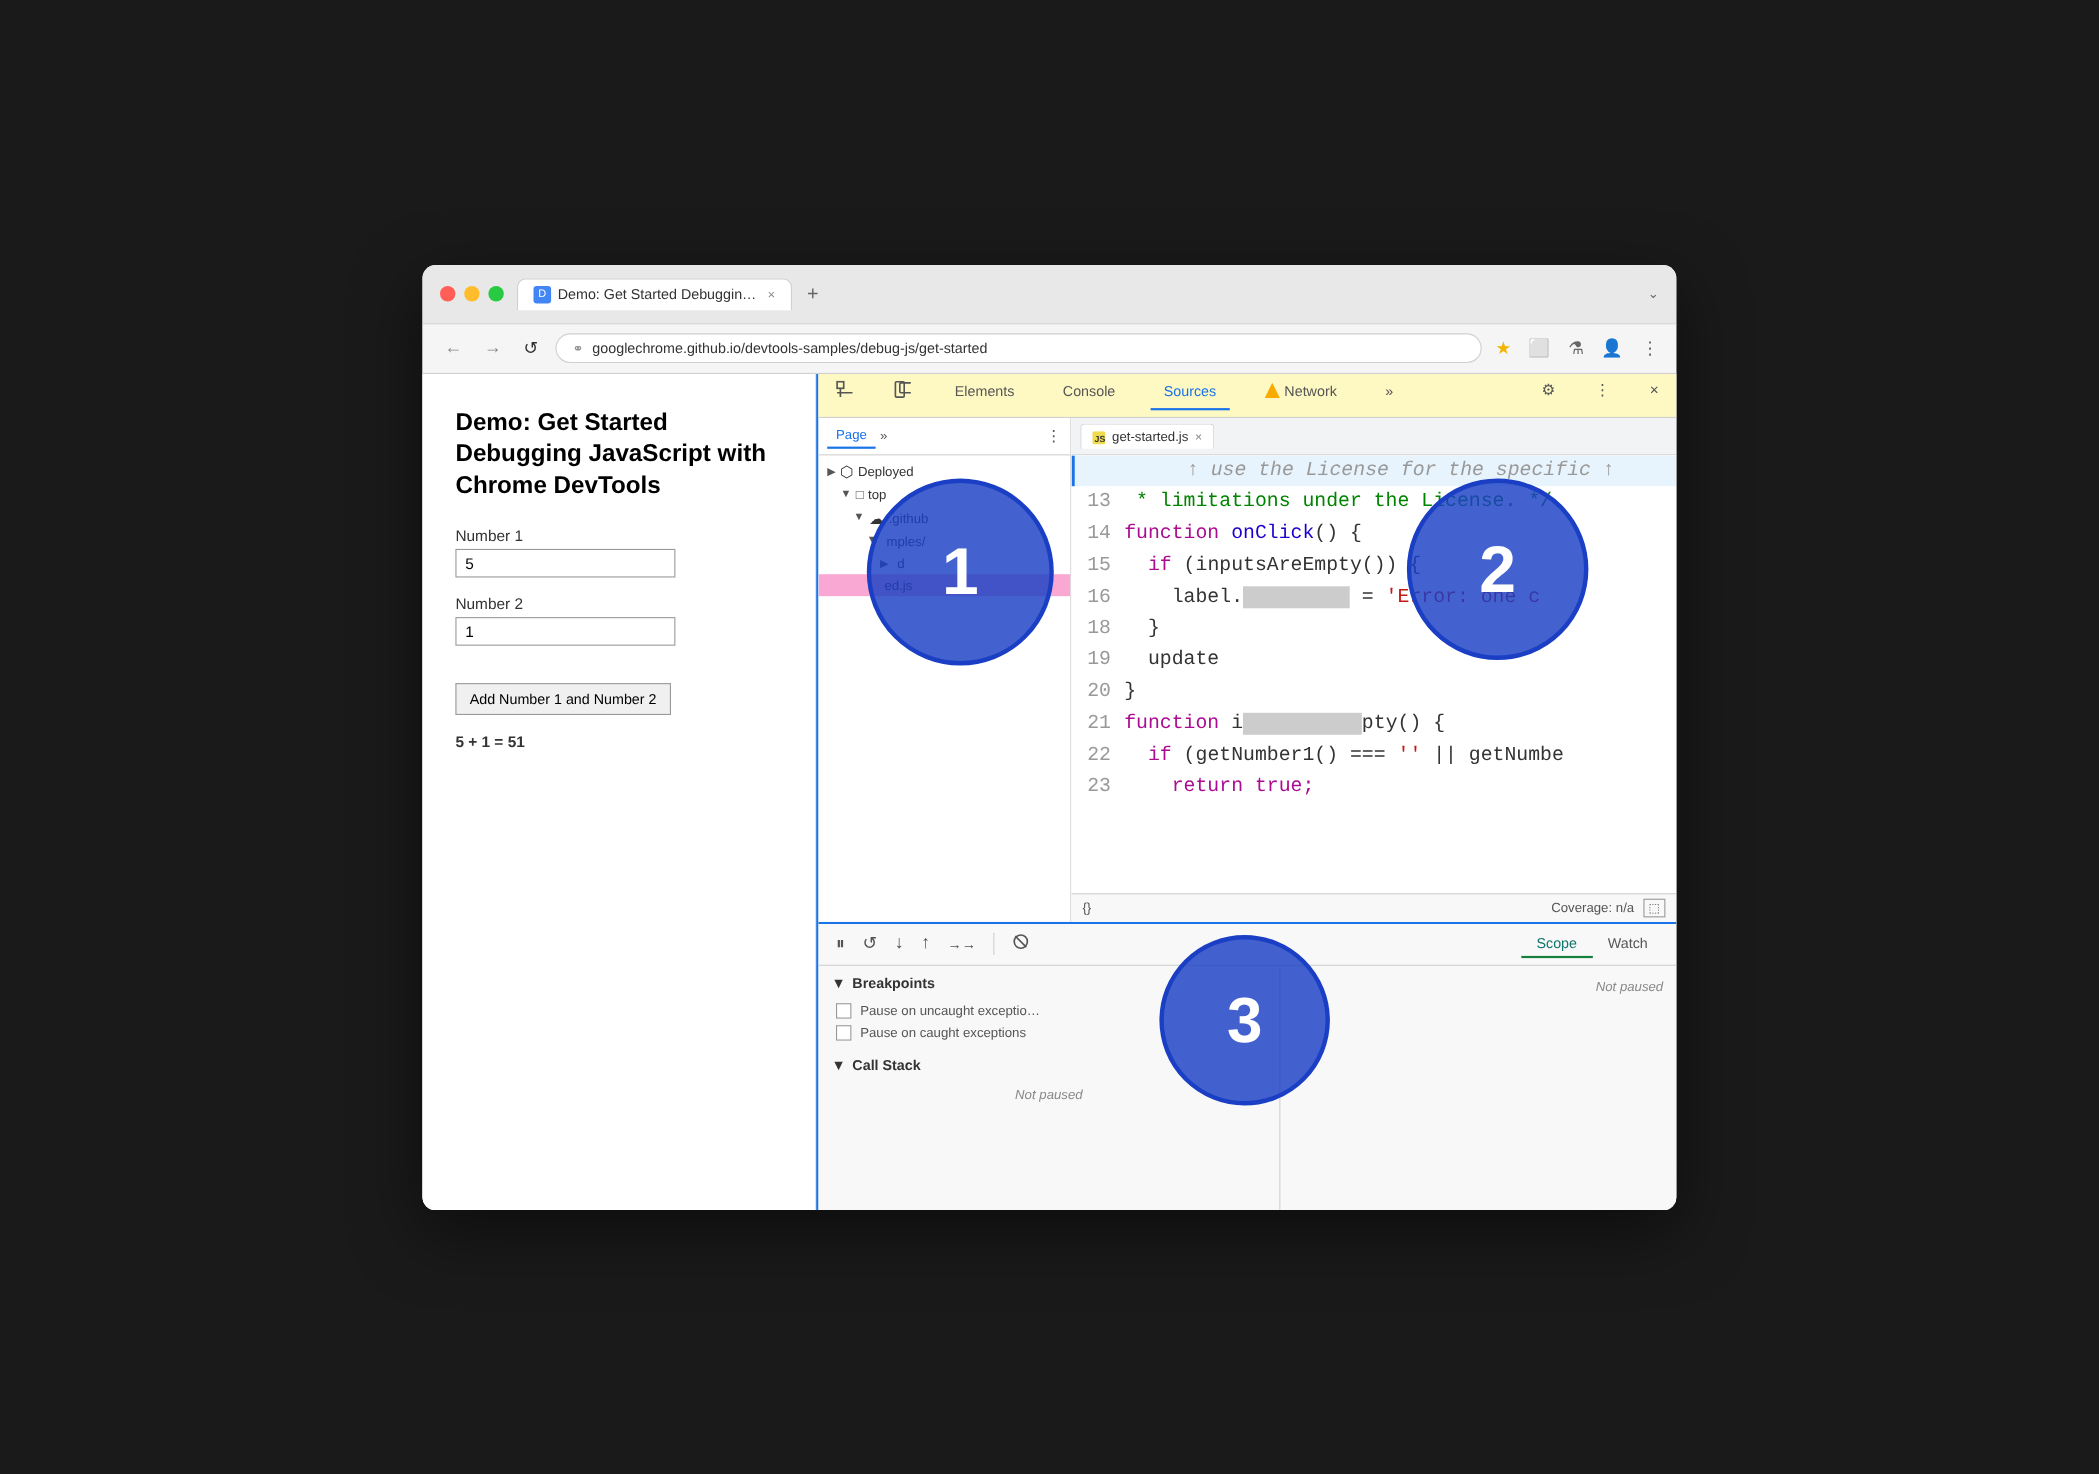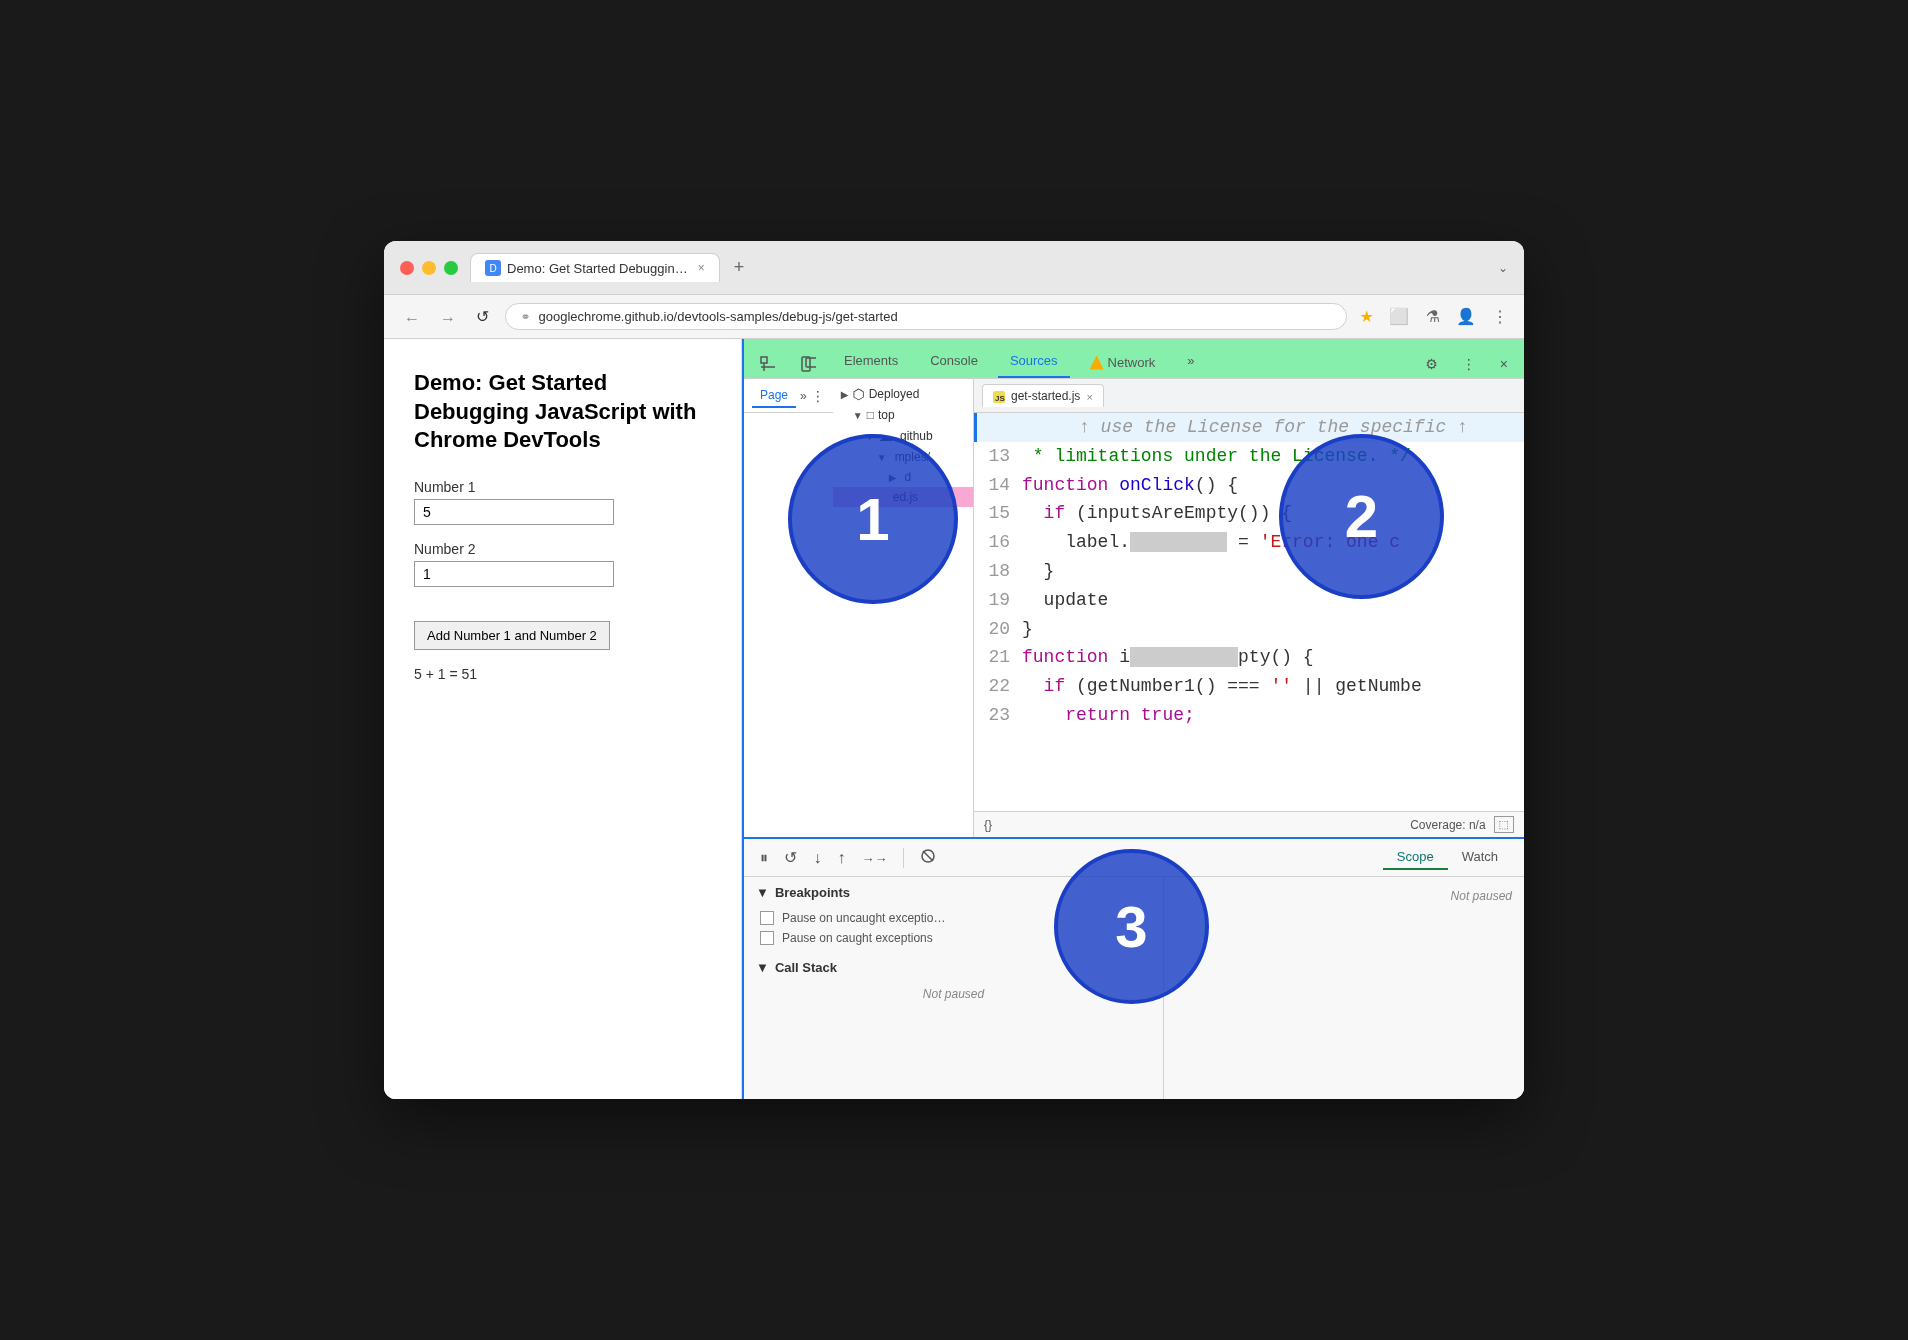--- a/index.html
+++ b/index.html
@@ -165,40 +165,41 @@
       border: 1px solid #999;
       background: #f0f0f0;
       padding: 6px 12px;
       font-size: 13px;
       cursor: pointer;
       margin-bottom: 16px;
     }
     .demo-result {
       font-size: 14px;
       color: #333;
+      font-weight: bold;
     }
 
     
     .devtools {
       flex: 1;
       display: flex;
       flex-direction: column;
       background: #f8f8f8;
       border-left: 2px solid #1a73e8;
     }
 
     
     .devtools-toolbar {
       display: flex;
-      align-items: flex-end;
-      background: #86efac;
+      align-items: flex-start;
+      background: #fef9c3;
       border-bottom: 1px solid #d0d0d0;
       padding: 0 8px;
       height: 40px;
-      gap: 8px;
+      gap: 20px;
     }
     .dt-icon-btn {
       padding: 6px 8px;
       color: #555;
       font-size: 14px;
       cursor: pointer;
       border-radius: 4px;
       display: flex;
       align-items: center;
     }
@@ -246,20 +247,21 @@
       border-bottom: 2px solid #1a73e8;
       min-height: 0;
     }
 
     
     .file-tree-panel {
       width: 230px;
       border-right: 1px solid #d0d0d0;
       background: white;
       display: flex;
+      flex-direction: column;
     }
     .panel-tabs {
       display: flex;
       align-items: center;
       border-bottom: 1px solid #d0d0d0;
       padding: 0 8px;
       height: 34px;
     }
     .panel-tab {
       font-size: 12px;

